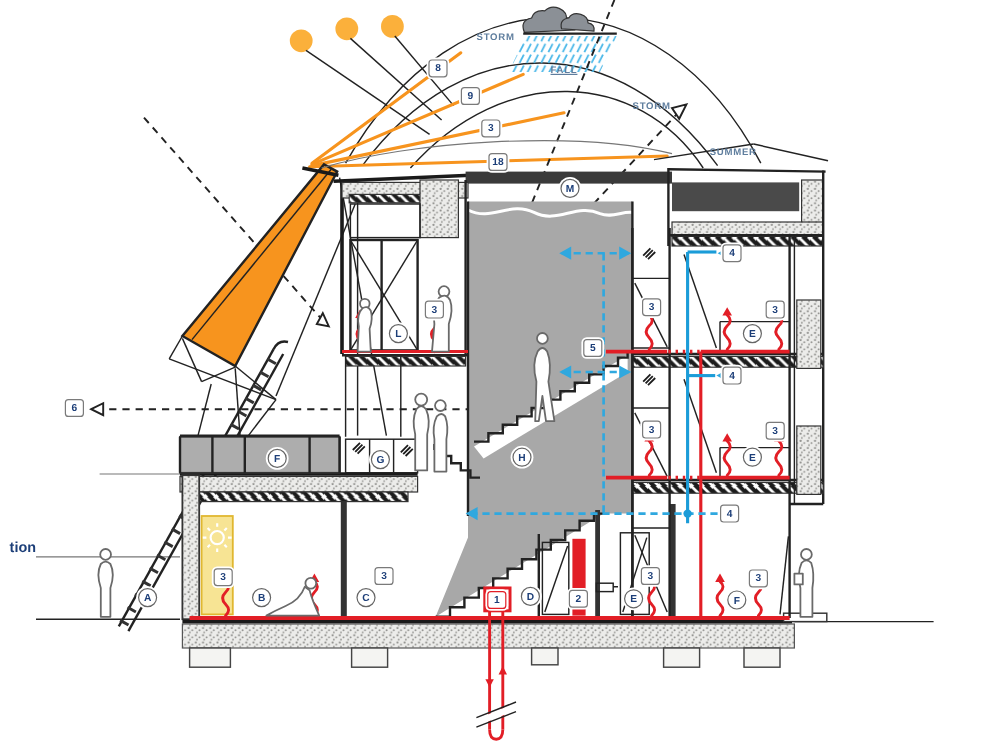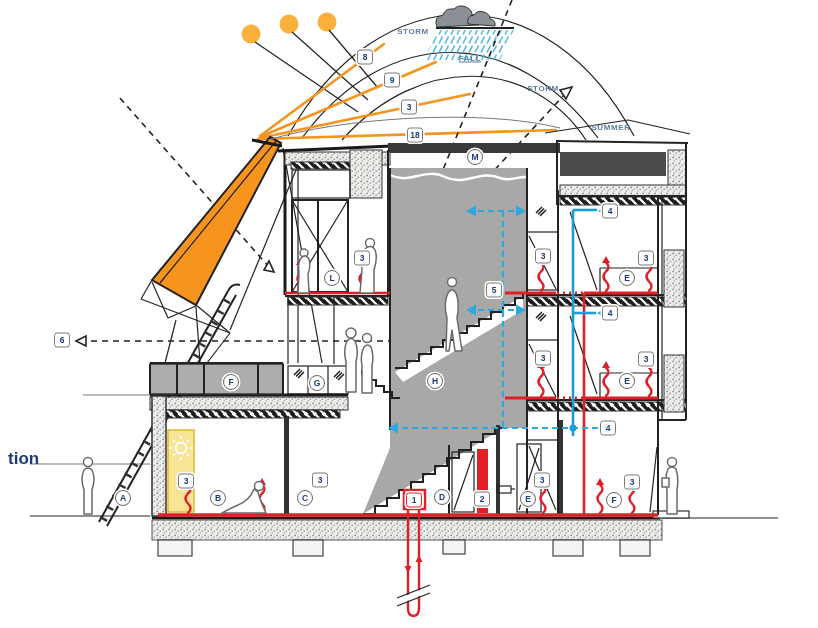--- a/index.html
+++ b/index.html
@@ -30,21 +30,21 @@
   .nbox{position:absolute;transform:translate(-50%,-50%);min-width:12px;height:13px;
         padding:0 1px;background:#fff;border:1.6px solid #7a7a7a;border-radius:3px;
         display:flex;align-items:center;justify-content:center;
         font-weight:bold;font-size:8.5px;color:var(--navy);box-shadow:0 0 0 1.5px #fff;line-height:1;}
   .nbox.redbox{border-color:var(--red);}
   .lcirc{position:absolute;transform:translate(-50%,-50%);width:14px;height:14px;border-radius:50%;
         background:#fff;border:1.6px solid #666;display:flex;align-items:center;justify-content:center;
         font-weight:bold;font-size:8.5px;color:var(--navy);box-shadow:0 0 0 1.5px #fff;line-height:1;}
   .season{position:absolute;transform:translate(-50%,-50%);font-weight:bold;font-size:8px;
         color:var(--season);letter-spacing:.6px;white-space:nowrap;}
-  .cutoff{position:absolute;font-weight:bold;font-size:17px;color:var(--navy);}
+  .cutoff{position:absolute;font-weight:bold;font-size:12px;color:var(--navy);}
 </style>
 </head>
 <body>
 
 <div id="stage">
 <svg width="818" height="628" viewBox="0 0 818 628">
   <defs>
     <pattern id="speck" width="6" height="6" patternUnits="userSpaceOnUse">
       <rect width="6" height="6" fill="#ECECEA"></rect>
       <circle cx="1.2" cy="1.4" r="0.9" fill="#8F8F8C"></circle>

